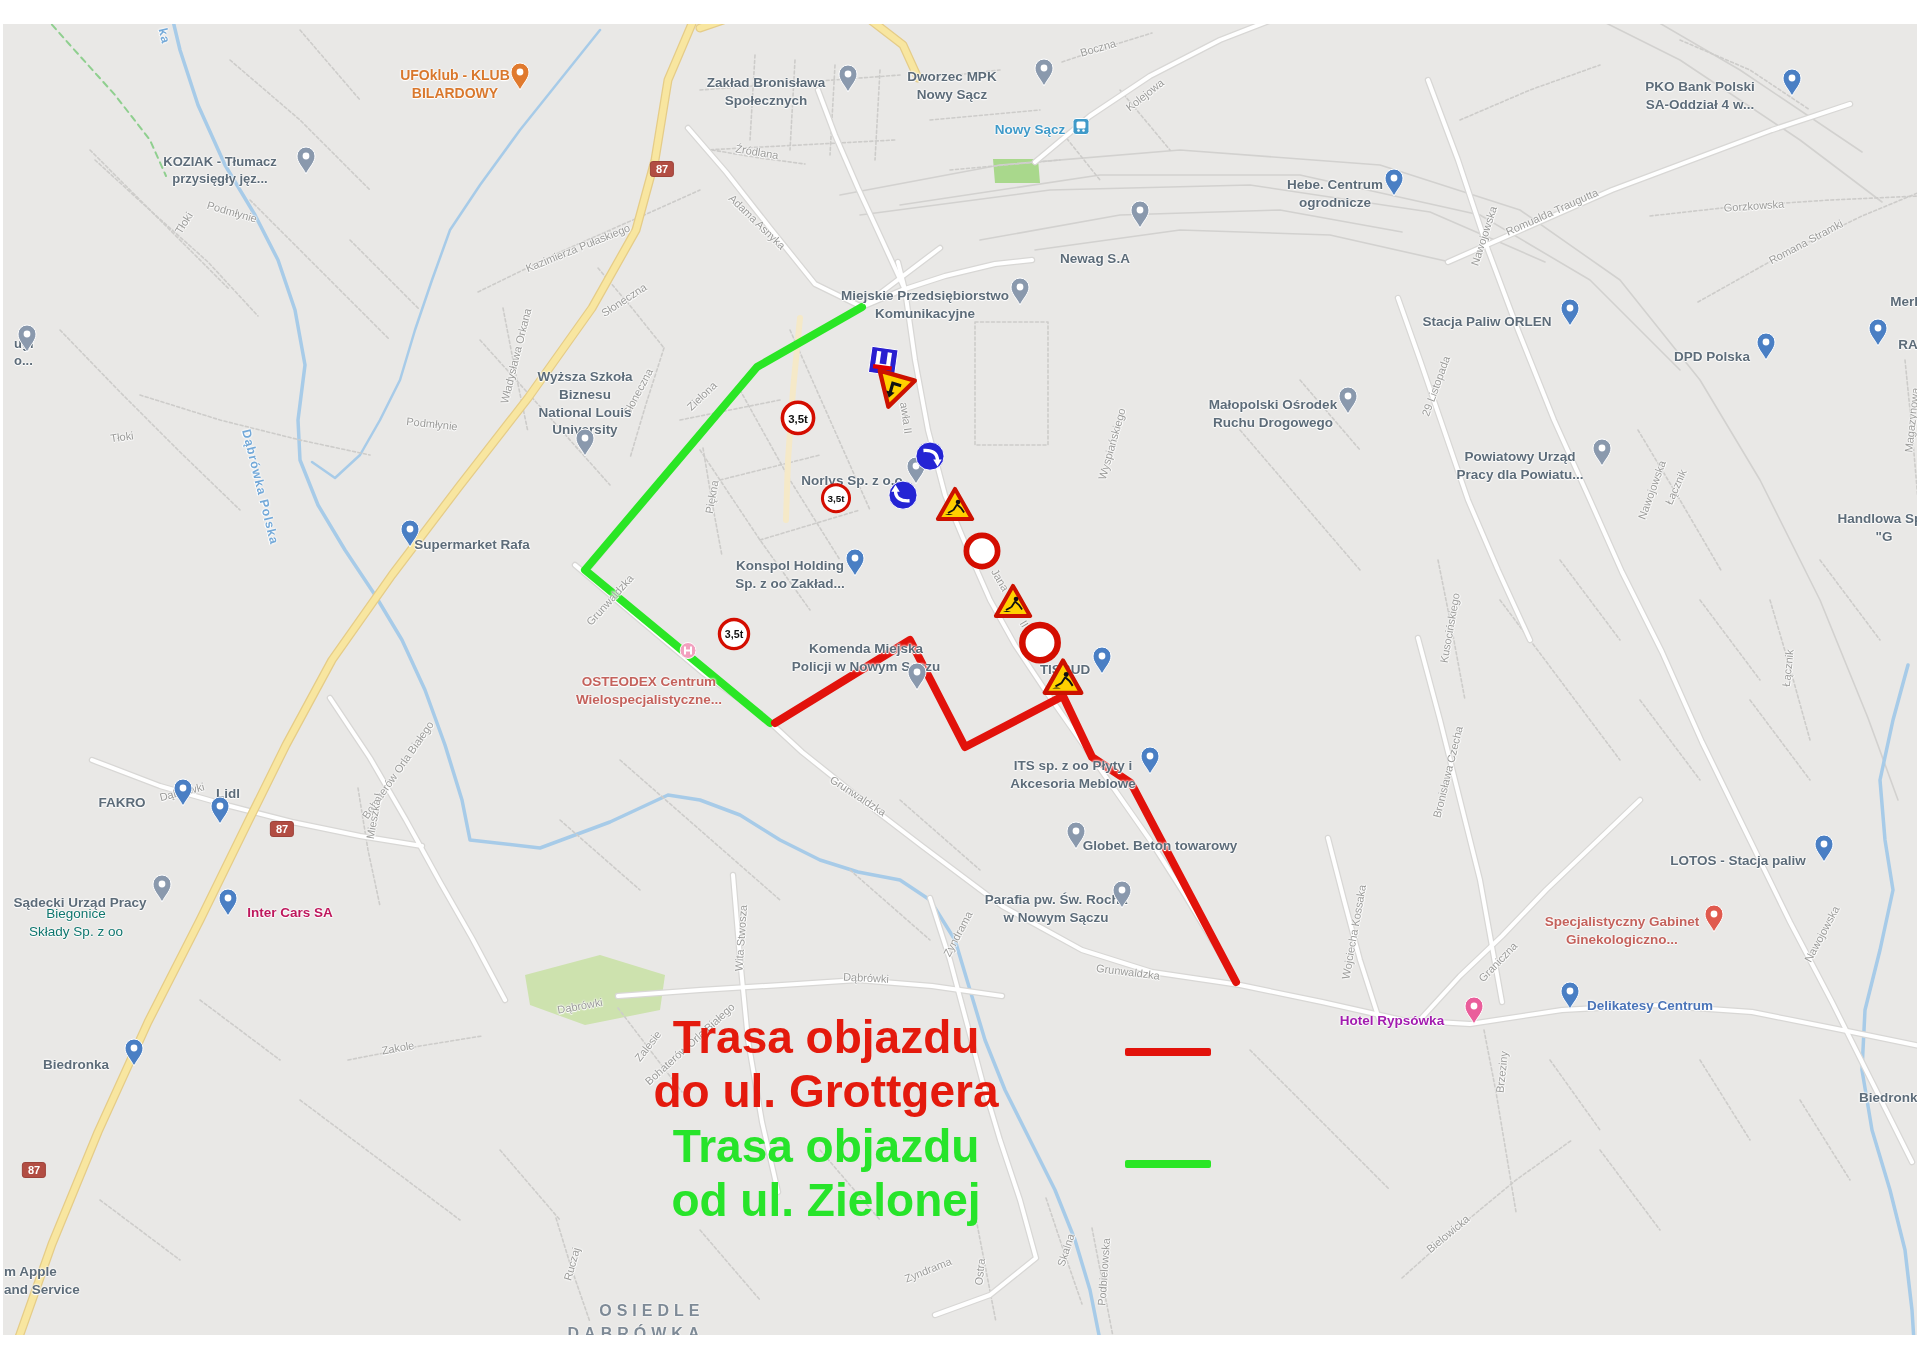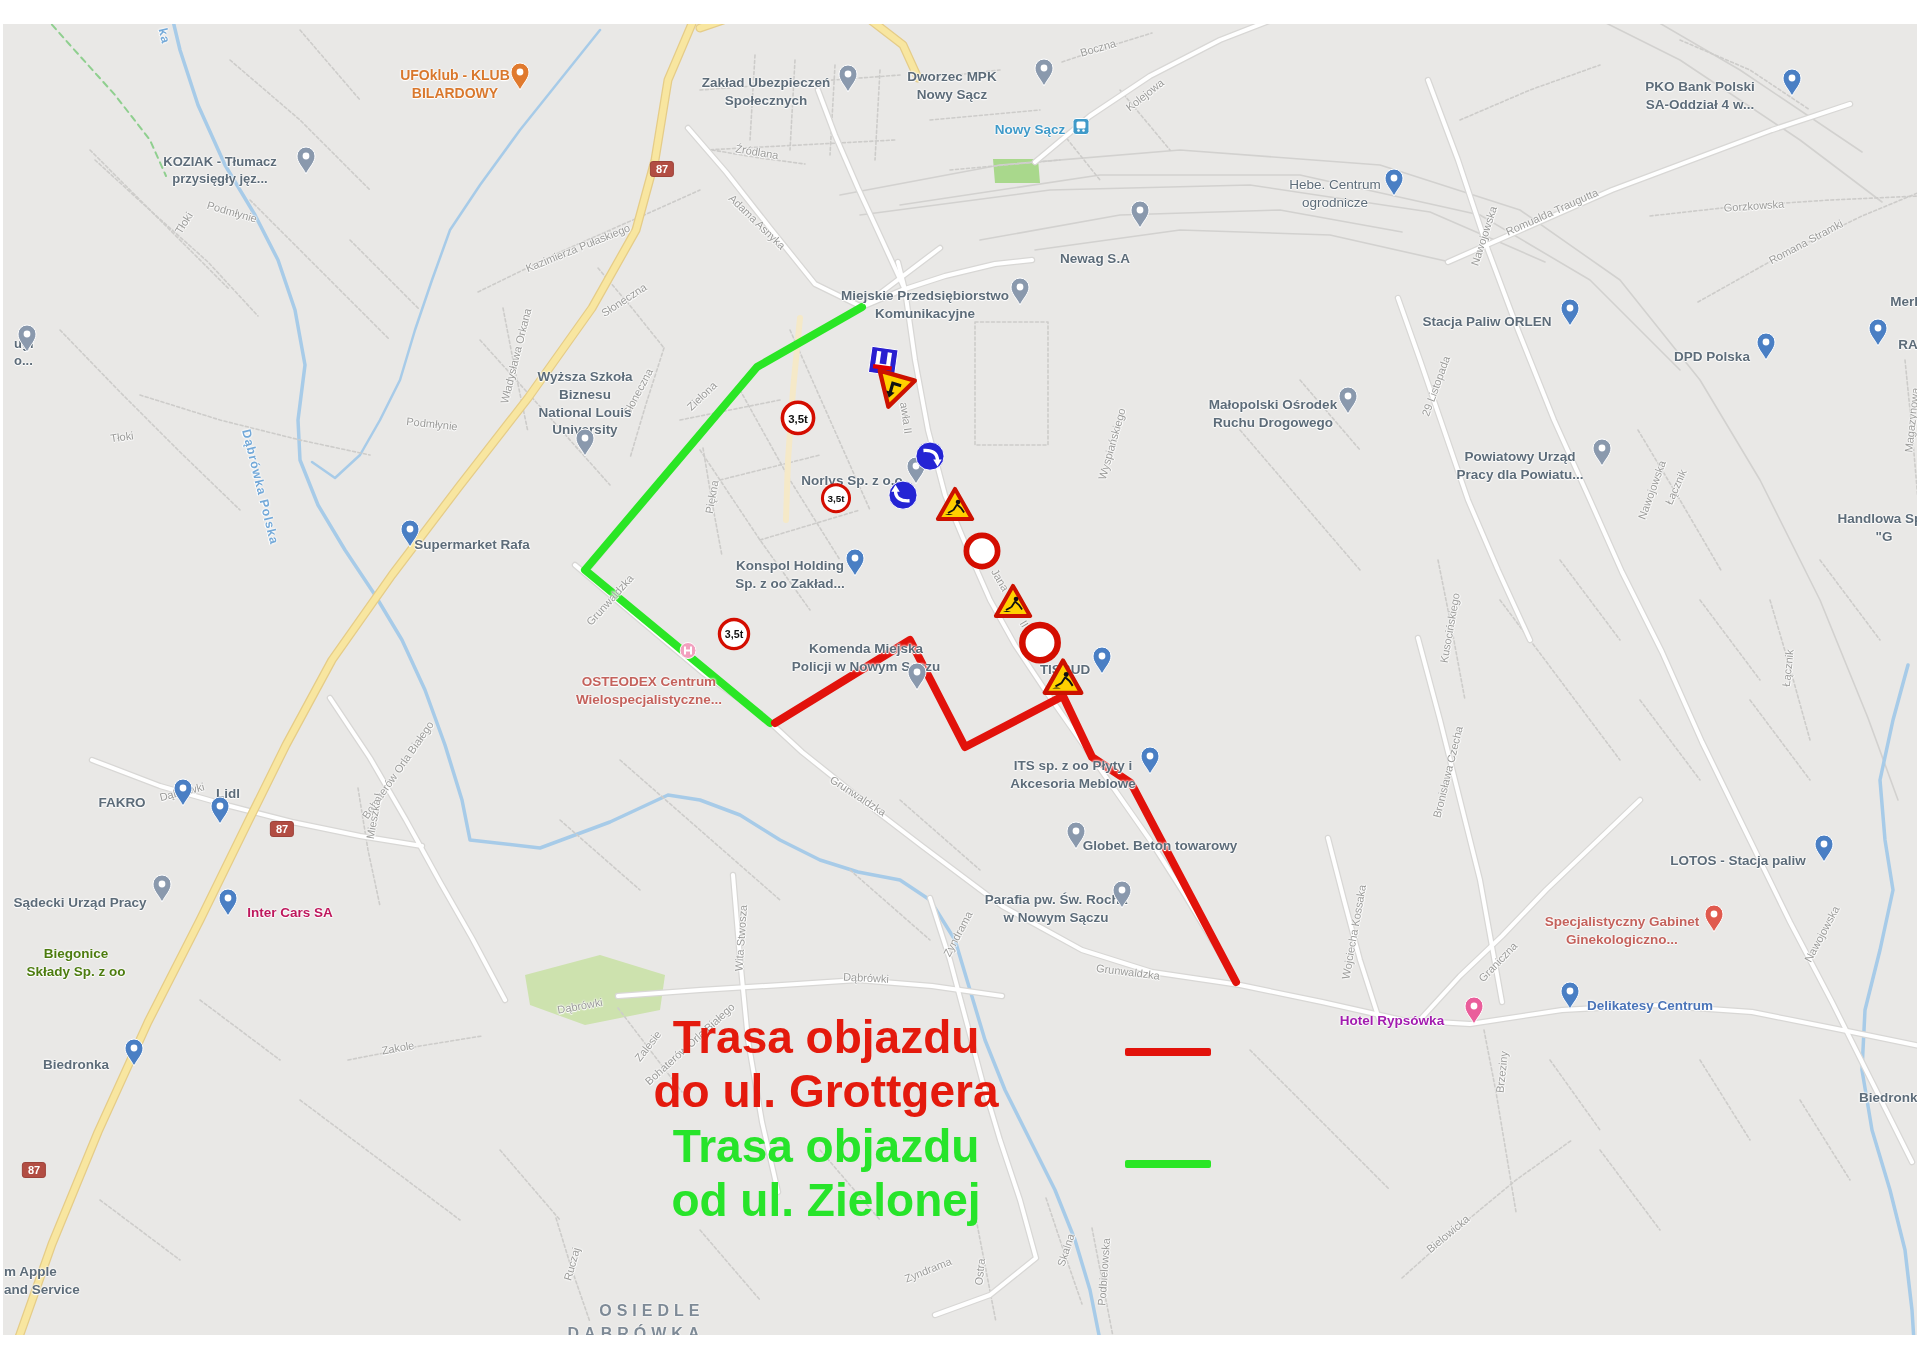--- a/index.html
+++ b/index.html
@@ -233,21 +233,21 @@
             </svg></div>
           <div class="lbl left" style="left: 14px; top: 352px; font-size: 13px; color: rgb(93, 108, 121); font-weight: 600;">
             <div>ugi</div>
             <div>o...</div>
           </div>
           <div class="pin" style="left: 27px; top: 358px;"><svg width="22" height="30" viewBox="-11 -28 22 30">
               <path d="M0,0 C-3.5,-7 -9,-11.5 -9,-18 a9,9 0 1,1 18,0 C9,-11.5 3.5,-7 0,0 Z" fill="#8a99ad" stroke="#ffffff" stroke-width="1"></path>
               <circle cx="0" cy="-18" r="3.4" fill="#ffffff"></circle>
             </svg></div>
           <div class="lbl" style="left: 766px; top: 92px; font-size: 13.5px; color: rgb(93, 108, 121); font-weight: 600;">
-            <div>Zakład Ubezpieczeń</div>
+            <div>Zakład Bronisława</div>
             <div>Społecznych</div>
           </div>
           <div class="pin" style="left: 848px; top: 98px;"><svg width="22" height="30" viewBox="-11 -28 22 30">
               <path d="M0,0 C-3.5,-7 -9,-11.5 -9,-18 a9,9 0 1,1 18,0 C9,-11.5 3.5,-7 0,0 Z" fill="#8a99ad" stroke="#ffffff" stroke-width="1"></path>
               <circle cx="0" cy="-18" r="3.4" fill="#ffffff"></circle>
             </svg></div>
           <div class="lbl" style="left: 952px; top: 86px; font-size: 13.5px; color: rgb(93, 108, 121); font-weight: 600;">
             <div>Dworzec MPK</div>
             <div>Nowy Sącz</div>
           </div>
@@ -272,21 +272,21 @@
               <circle cx="0" cy="-18" r="3.4" fill="#ffffff"></circle>
             </svg></div>
           <div class="lbl" style="left: 1700px; top: 96px; font-size: 13.5px; color: rgb(93, 108, 121); font-weight: 600;">
             <div>PKO Bank Polski</div>
             <div>SA-Oddział 4 w...</div>
           </div>
           <div class="pin" style="left: 1792px; top: 102px;"><svg width="22" height="30" viewBox="-11 -28 22 30">
               <path d="M0,0 C-3.5,-7 -9,-11.5 -9,-18 a9,9 0 1,1 18,0 C9,-11.5 3.5,-7 0,0 Z" fill="#4a7fc4" stroke="#ffffff" stroke-width="1"></path>
               <circle cx="0" cy="-18" r="3.4" fill="#ffffff"></circle>
             </svg></div>
-          <div class="lbl" style="left: 1335px; top: 194px; font-size: 13.5px; color: rgb(93, 108, 121); font-weight: 400;">
+          <div class="lbl" style="left: 1335px; top: 194px; font-size: 13.5px; color: rgb(93, 108, 121); font-weight: 700;">
             <div>Hebe. Centrum</div>
             <div>ogrodnicze</div>
           </div>
           <div class="pin" style="left: 1394px; top: 202px;"><svg width="22" height="30" viewBox="-11 -28 22 30">
               <path d="M0,0 C-3.5,-7 -9,-11.5 -9,-18 a9,9 0 1,1 18,0 C9,-11.5 3.5,-7 0,0 Z" fill="#4a7fc4" stroke="#ffffff" stroke-width="1"></path>
               <circle cx="0" cy="-18" r="3.4" fill="#ffffff"></circle>
             </svg></div>
           <div class="lbl" style="left: 1906px; top: 302px; font-size: 13.5px; color: rgb(93, 108, 121); font-weight: 600;">
             <div>Merk</div>
           </div>
@@ -462,21 +462,21 @@
               <path d="M0,0 C-3.5,-7 -9,-11.5 -9,-18 a9,9 0 1,1 18,0 C9,-11.5 3.5,-7 0,0 Z" fill="#8a99ad" stroke="#ffffff" stroke-width="1"></path>
               <circle cx="0" cy="-18" r="3.4" fill="#ffffff"></circle>
             </svg></div>
           <div class="lbl" style="left: 290px; top: 913px; font-size: 13.5px; color: #be185d; font-weight: 600;">
             <div>Inter Cars SA</div>
           </div>
           <div class="pin" style="left: 228px; top: 922px;"><svg width="22" height="30" viewBox="-11 -28 22 30">
               <path d="M0,0 C-3.5,-7 -9,-11.5 -9,-18 a9,9 0 1,1 18,0 C9,-11.5 3.5,-7 0,0 Z" fill="#4a7fc4" stroke="#ffffff" stroke-width="1"></path>
               <circle cx="0" cy="-18" r="3.4" fill="#ffffff"></circle>
             </svg></div>
-          <div class="lbl" style="left: 76px; top: 963px; font-size: 13.5px; color: #4d7c0f; font-weight: 700;">
+          <div class="lbl" style="left: 76px; top: 923px; font-size: 13.5px; color: #0f766e; font-weight: 400;">
             <div>Biegonice</div>
             <div>Składy Sp. z oo</div>
           </div>
           <div class="lbl" style="left: 76px; top: 1065px; font-size: 13.5px; color: rgb(93, 108, 121); font-weight: 600;">
             <div>Biedronka</div>
           </div>
           <div class="pin" style="left: 134px; top: 1072px;"><svg width="22" height="30" viewBox="-11 -28 22 30">
               <path d="M0,0 C-3.5,-7 -9,-11.5 -9,-18 a9,9 0 1,1 18,0 C9,-11.5 3.5,-7 0,0 Z" fill="#4a7fc4" stroke="#ffffff" stroke-width="1"></path>
               <circle cx="0" cy="-18" r="3.4" fill="#ffffff"></circle>
             </svg></div>

